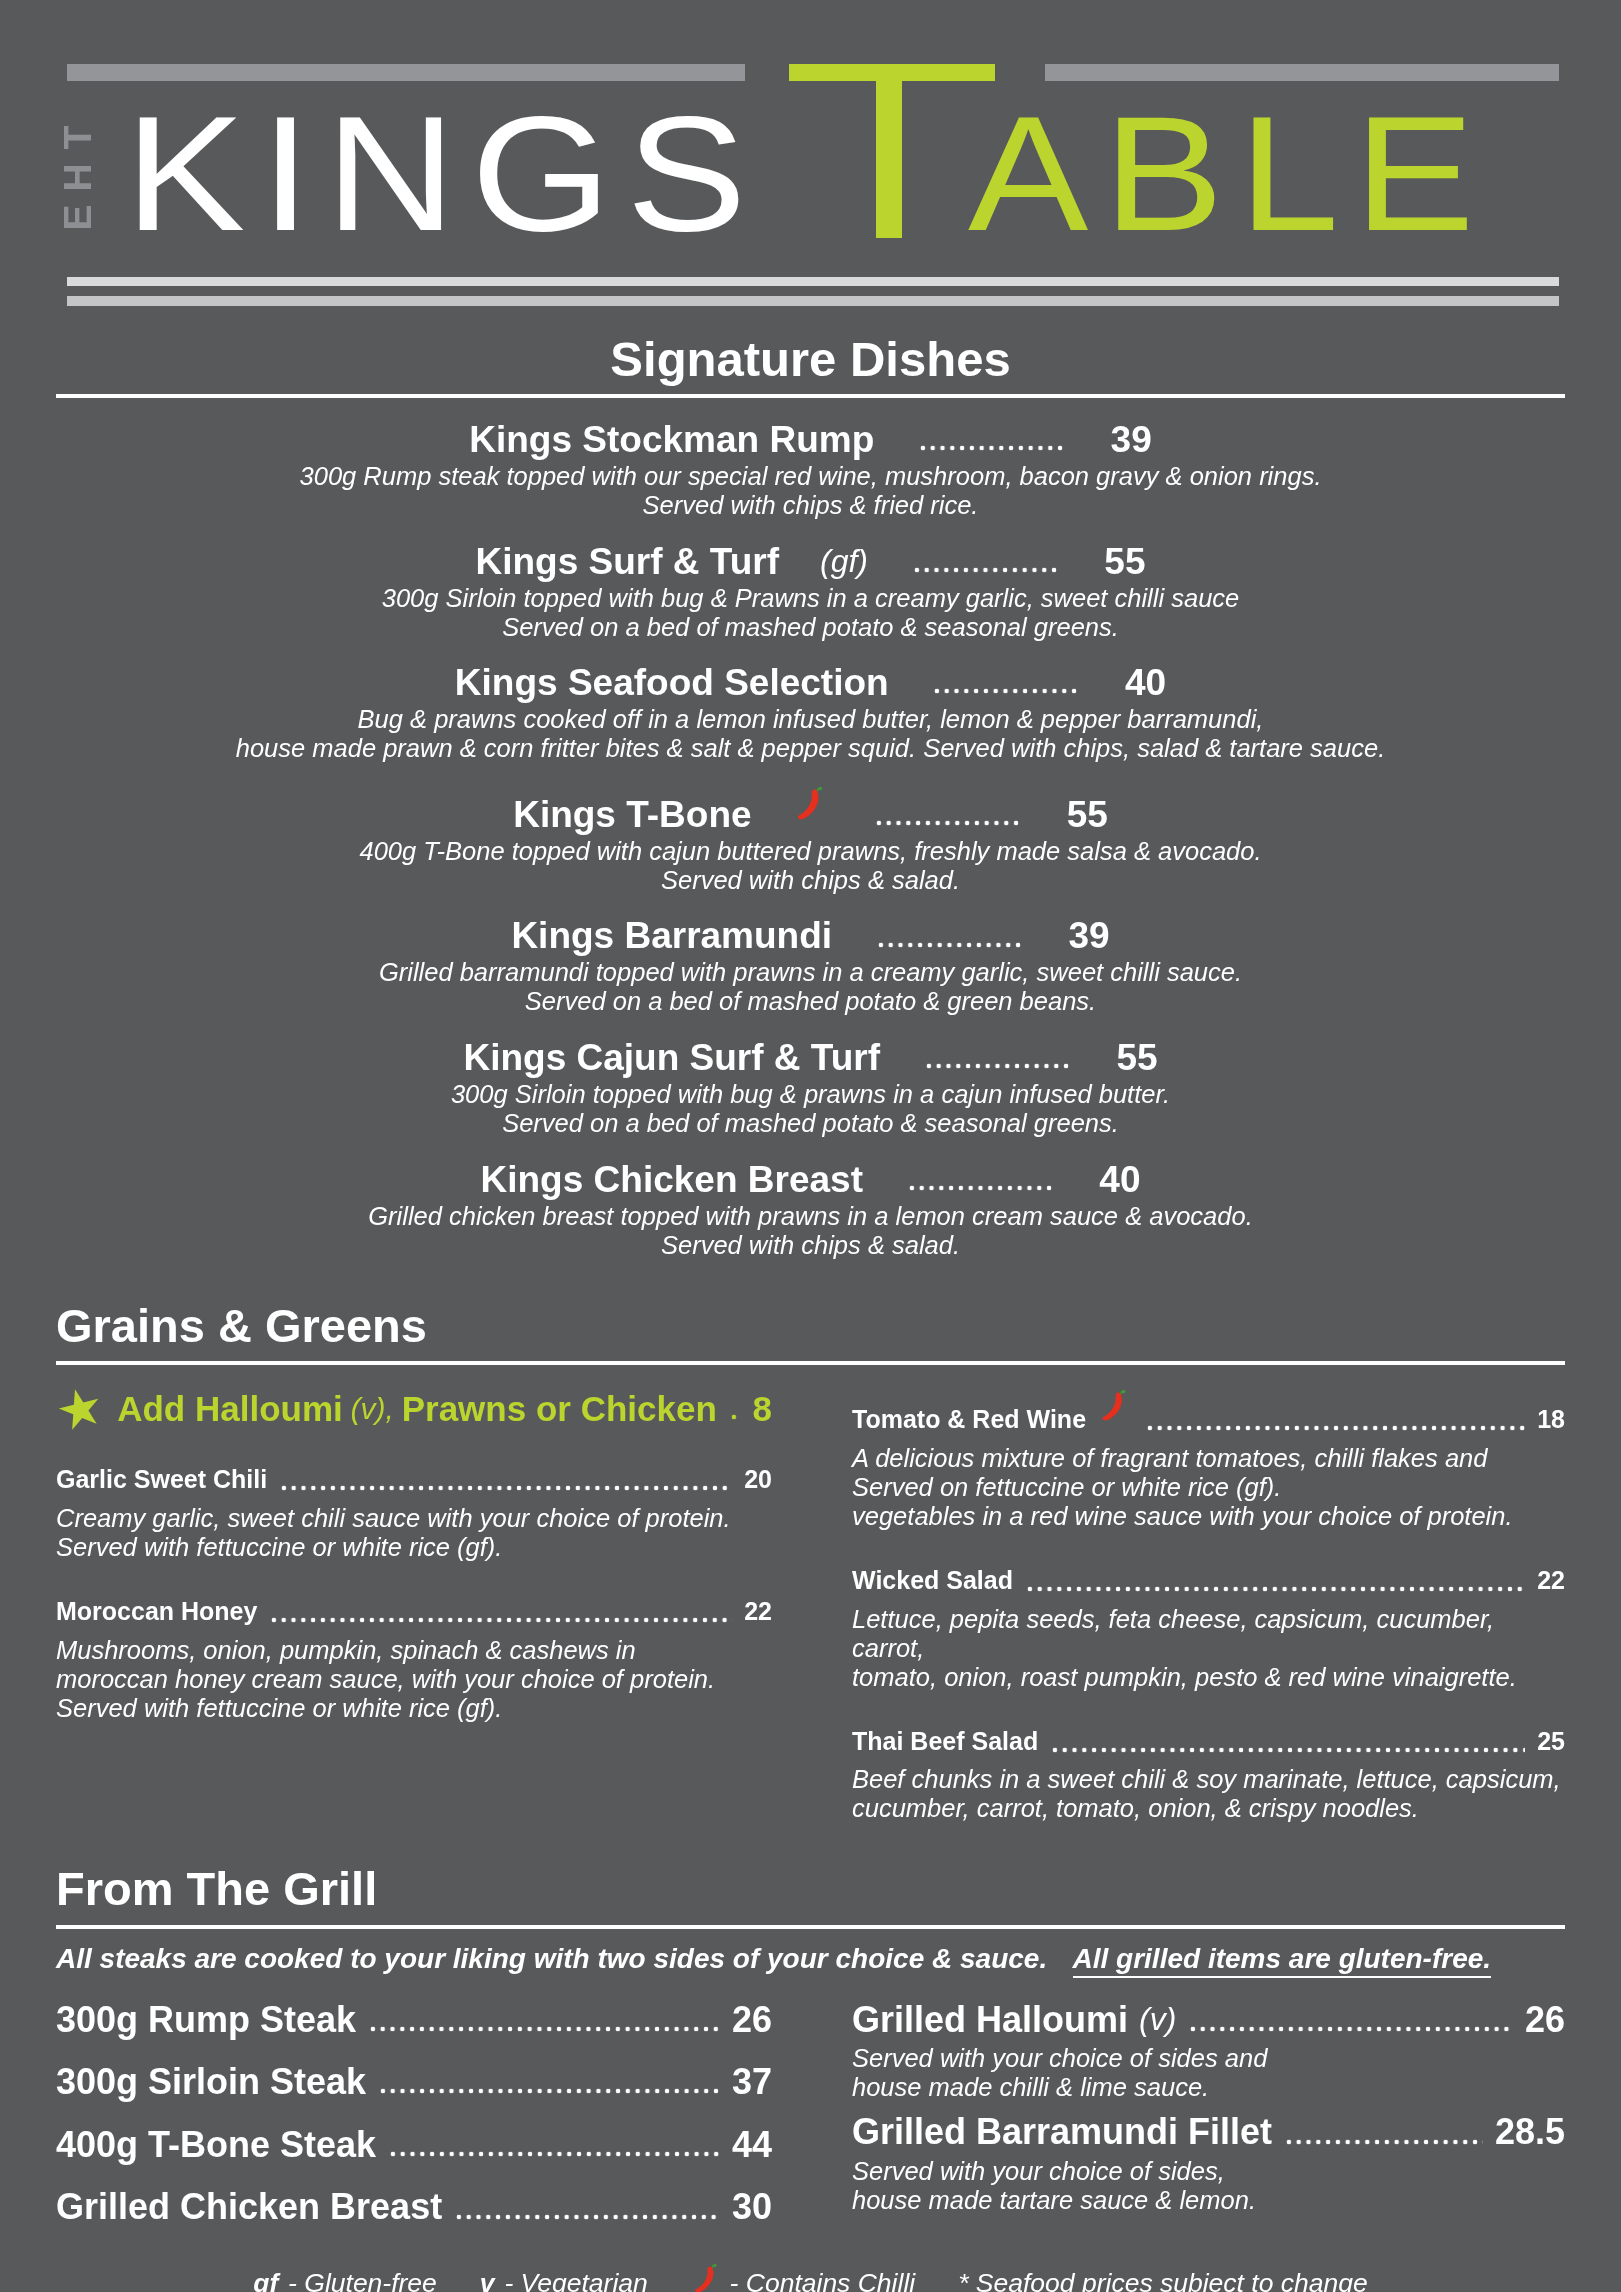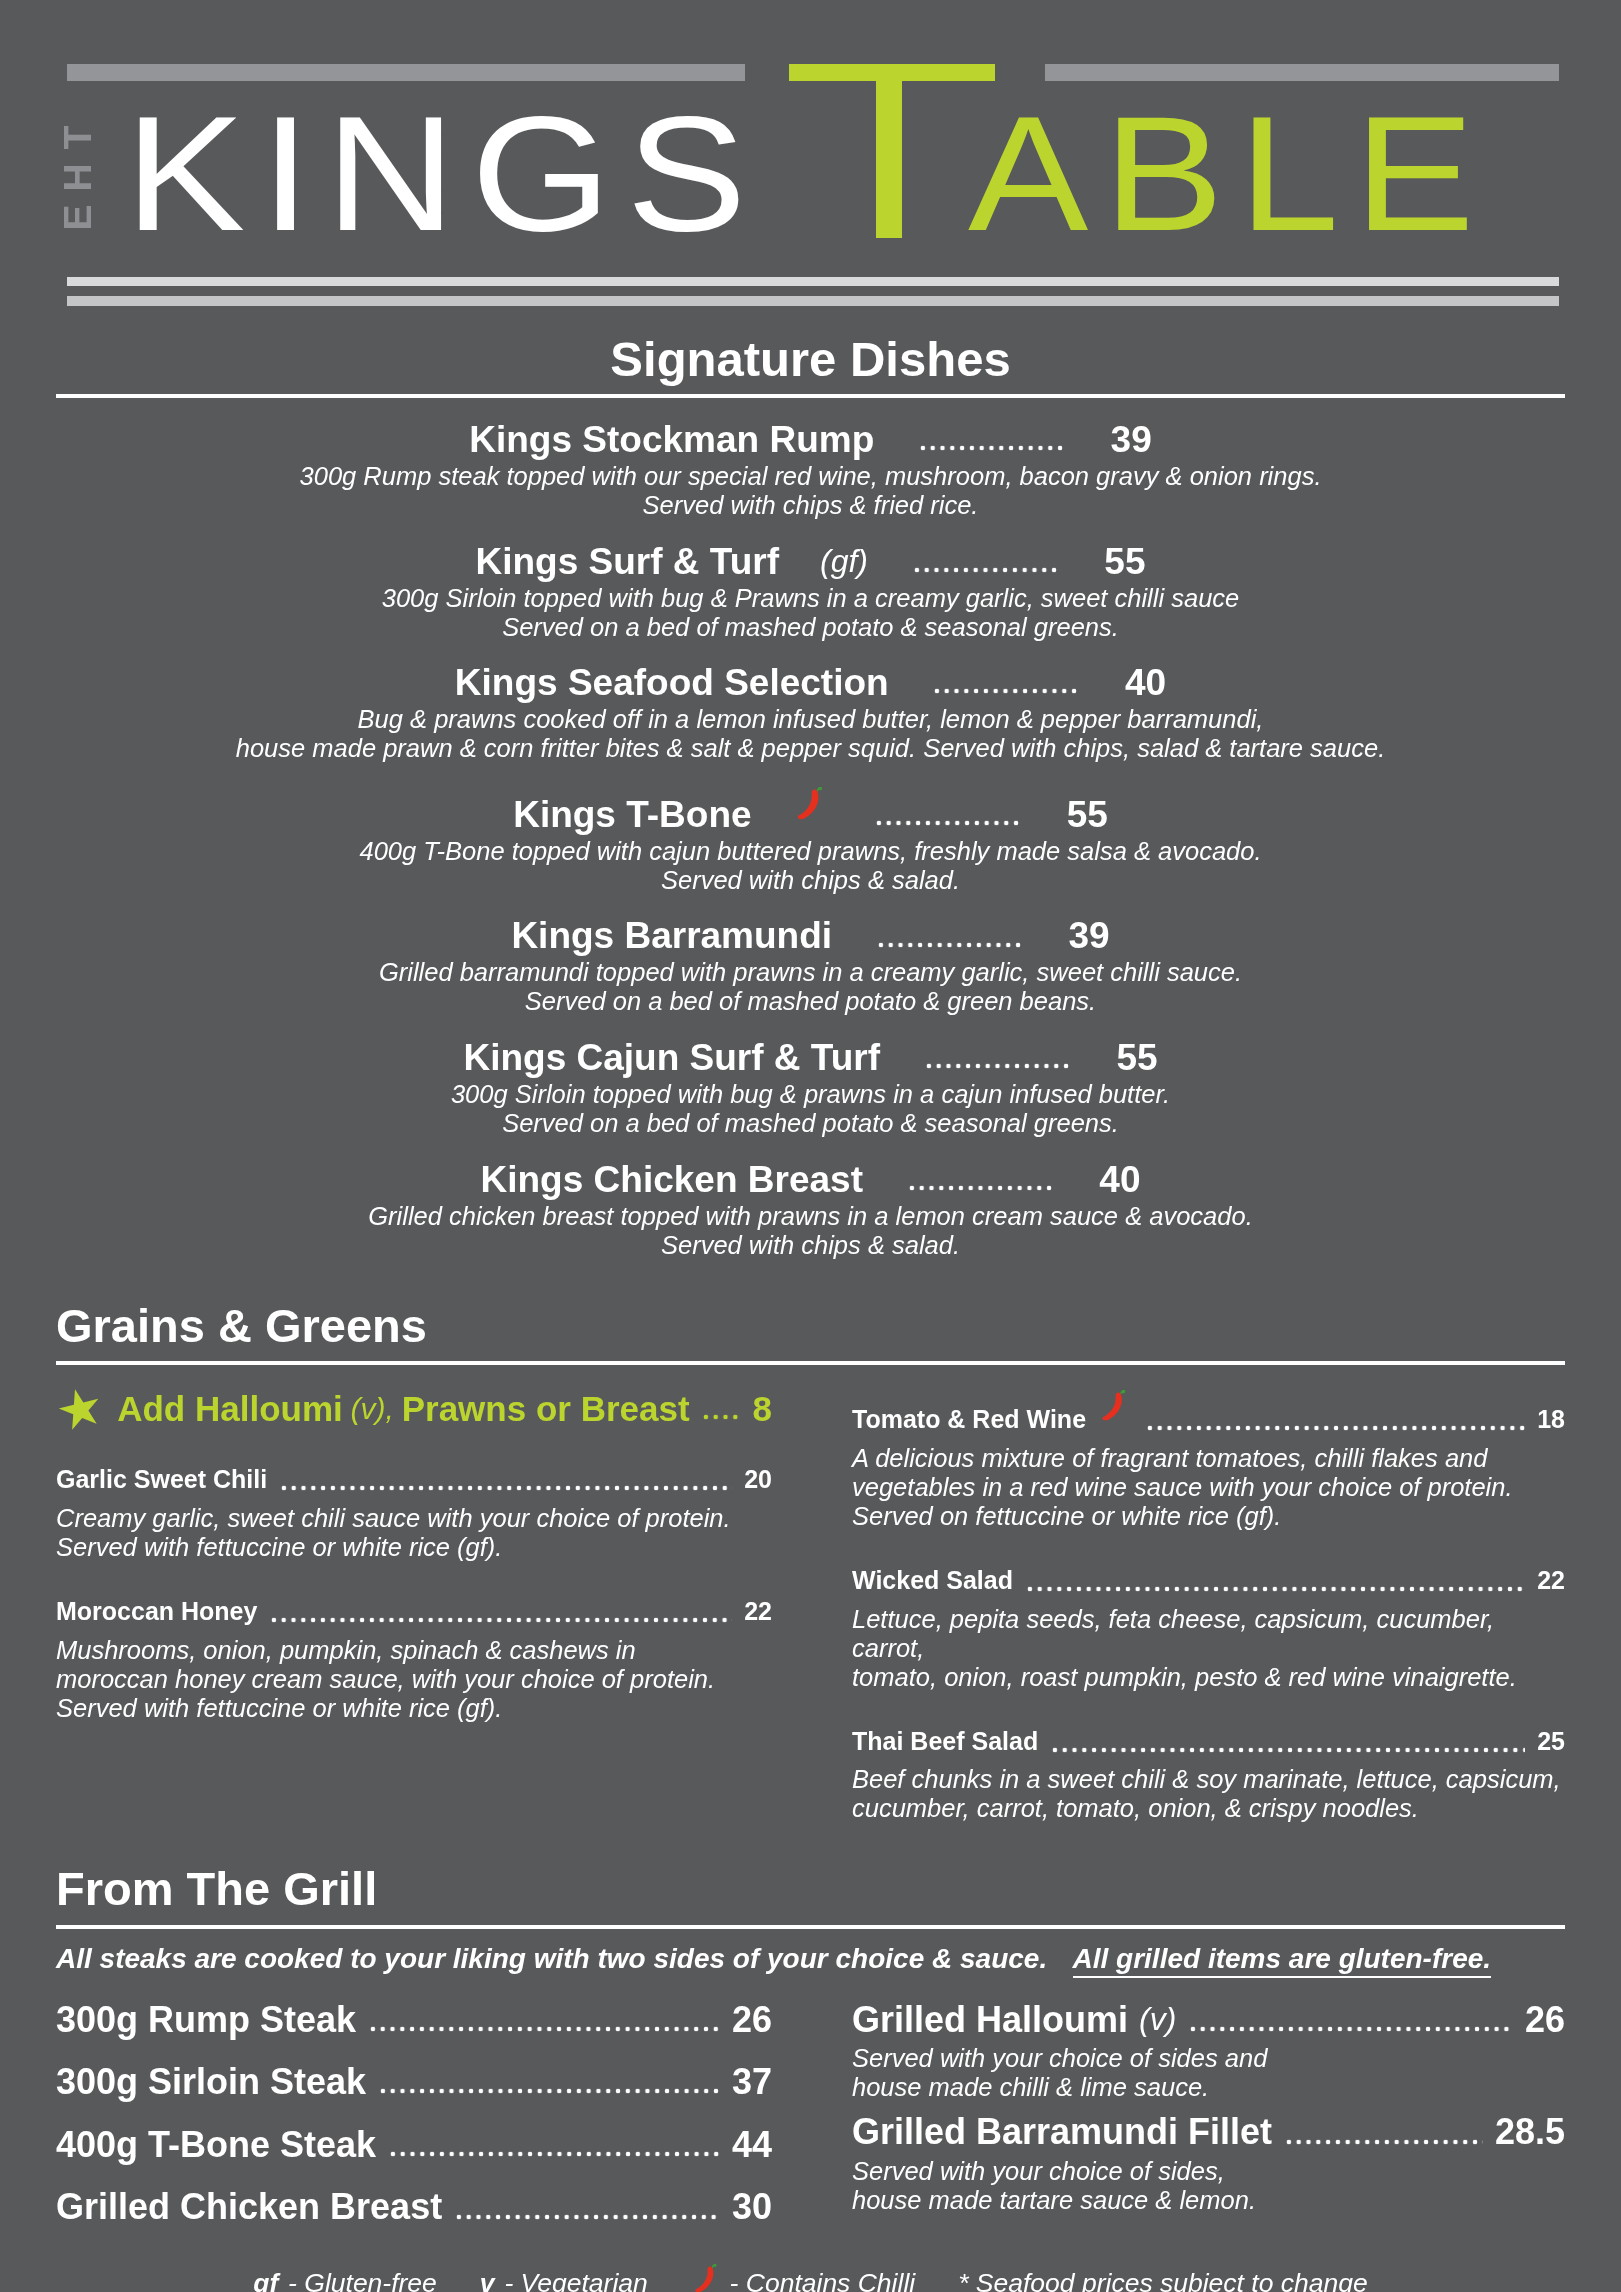--- a/index.html
+++ b/index.html
@@ -185,21 +185,21 @@
     <div class="sec-title-l">Grains &amp; Greens</div>
     <div class="rule"></div>
 
     <div class="cols">
       <div class="col-l">
 
         <div class="addon">
           <span class="star">★</span>
           <span>Add Halloumi</span>
           <span class="sfx">(v),</span>
-          <span>Prawns or Breast</span>
+          <span>Prawns or Chicken</span>
           <span class="dots"></span>
           <span class="price">8</span>
         </div>
 
         <div class="item">
           <div class="item-row">
             <span>Garlic Sweet Chili</span>
             <span class="dots"></span>
             <span class="price">20</span>
           </div>
@@ -232,22 +232,22 @@
               <svg width="31" height="39" viewBox="0 0 34 42" aria-hidden="true">
                 <path d="M24.5 8 C24 4.5 26.5 2 30 3.2 L29.3 6.6 C27 5.6 25.5 6.2 25 8.5 Z" fill="#3e9b35"></path>
                 <path d="M25 7.5 C28.5 16 24.5 28 12 35.2 C7 37.8 3.2 34.8 5.8 32.4 C15 27.8 20.3 18.8 19.3 9.2 C19 5.6 24 4.2 25 7.5 Z" fill="#e5301f"></path>
               </svg>
             </span>
             <span class="dots"></span>
             <span class="price">18</span>
           </div>
           <div class="item-desc">
             <span>A delicious mixture of fragrant tomatoes, chilli flakes and</span>
+            <span>Served on fettuccine or white rice (gf).</span>
             <span>vegetables in a red wine sauce with your choice of protein.</span>
-            <span>Served on fettuccine or white rice (gf).</span>
           </div>
         </div>
 
         <div class="item">
           <div class="item-row">
             <span>Wicked Salad</span>
             <span class="dots"></span>
             <span class="price">22</span>
           </div>
           <div class="item-desc">

